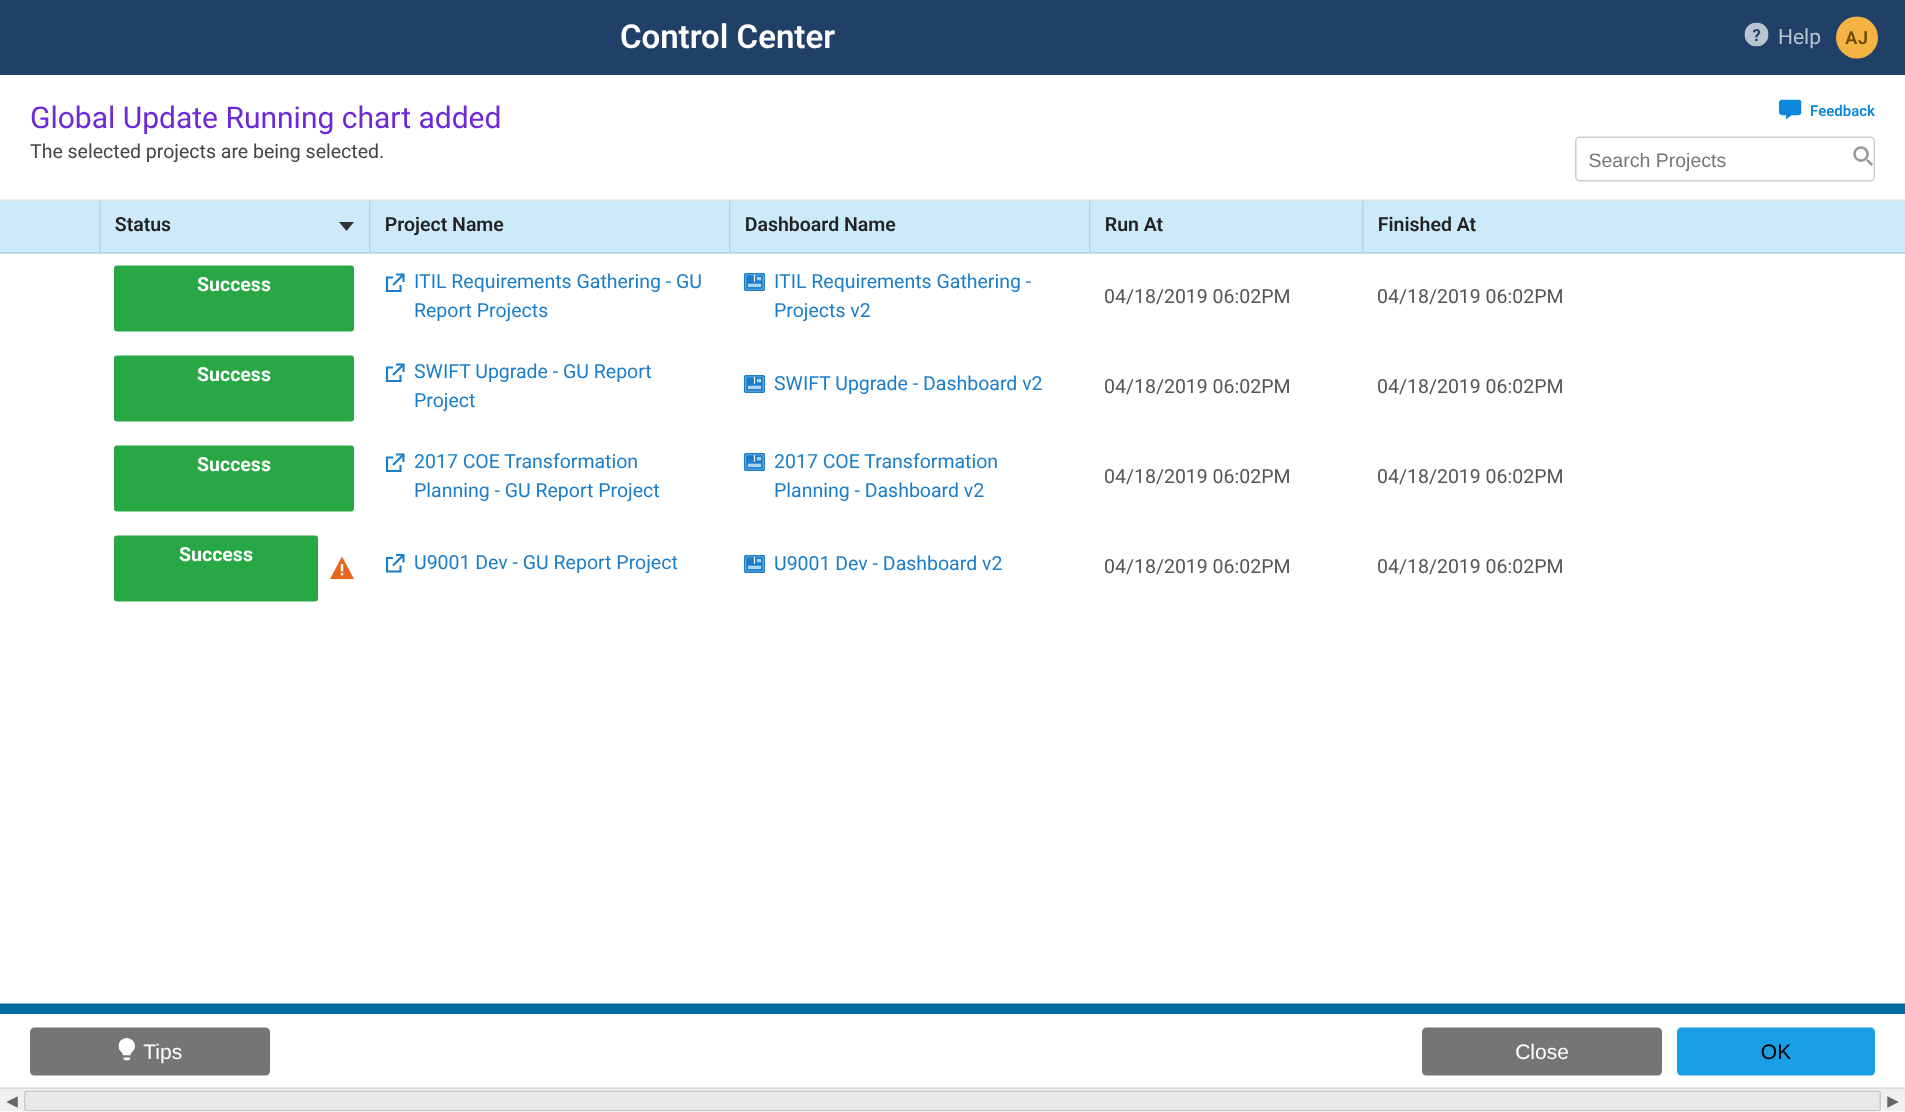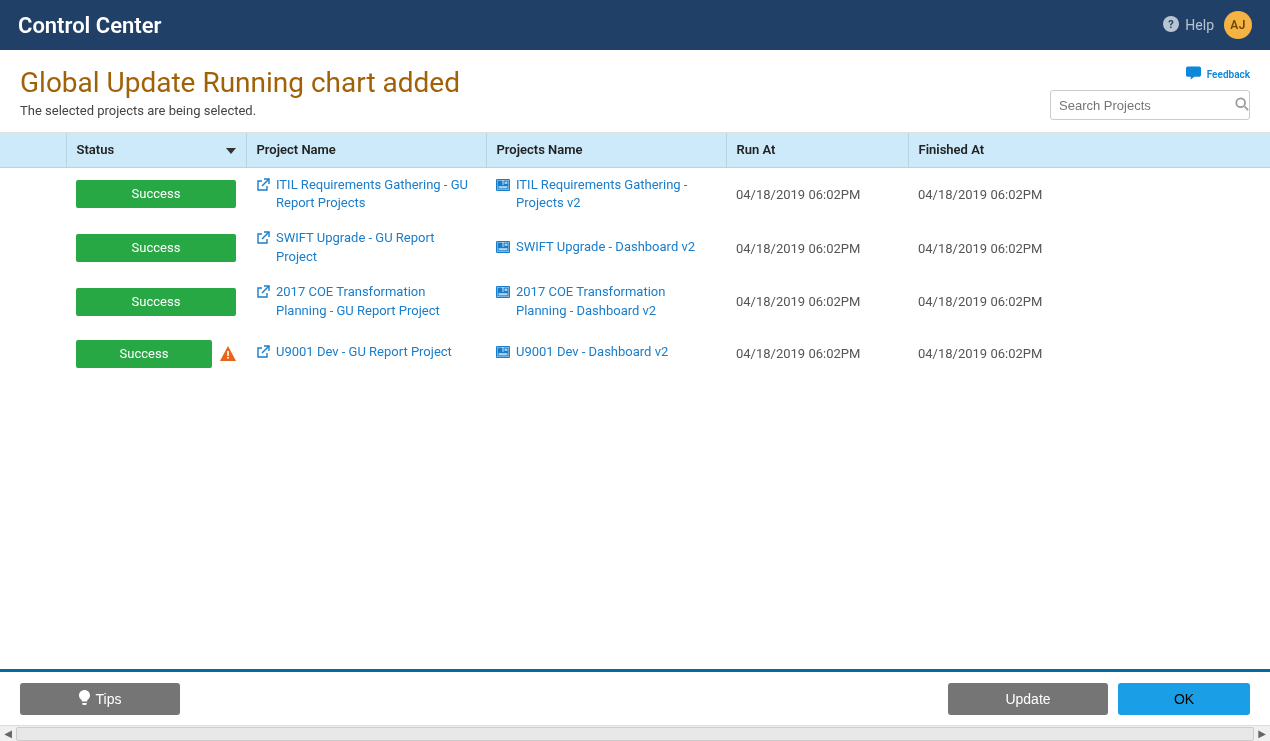--- a/index.html
+++ b/index.html
@@ -12,37 +12,37 @@
     height: 50px;
     display: flex;
     align-items: center;
     padding: 0 18px;
     color: #fff;
     flex-shrink: 0;
   }
   .navbar-left { display: flex; align-items: center; gap: 14px; width: 300px;}
   .hamburger-icon { display: inline-flex; }
   .brand { font-size: 22px; font-weight: 300; letter-spacing: .3px; }
-  .navbar-center { flex: 1; text-align: left; font-size: 22px; font-weight: 600;}
+  .navbar-center { flex: 1; text-align: center; font-size: 22px; font-weight: 600;}
   .navbar-right { display: flex; align-items: center; gap: 10px; color: #b8c4d1; justify-content: flex-end; width: 300px;}
   .help { display: flex; align-items: center; gap: 6px; font-size: 14px; cursor: pointer;}
   .avatar {
     width: 28px; height: 28px; border-radius: 50%;
     background: #f4b342; color: #6b4a00; font-size: 12px; font-weight: 600;
     display: flex; align-items: center; justify-content: center;
     letter-spacing: .5px;
   }
 
   
   .subheader {
     display: flex; align-items: flex-start; padding: 16px 20px 12px;
     border-bottom: 1px solid #e0e0e0;
   }
   .subheader-left { flex: 1; }
-  .page-title { font-size: 28px; font-weight: 400; color: #a16207; margin-bottom: 4px;}
+  .page-title { font-size: 20px; font-weight: 400; color: #6d28d9; margin-bottom: 4px;}
   .page-subtitle { font-size: 13px; color: #444; }
   .subheader-right { display: flex; flex-direction: column; align-items: flex-end; gap: 8px;}
   .feedback-link { color: #0d87d9; font-size: 10px; font-weight: 600; display: inline-flex; align-items: center; gap: 6px; cursor: pointer;}
   .search-box {
     display: flex; align-items: center;
     border: 1px solid #ccc; border-radius: 3px;
     background: #fff; padding: 0 8px; height: 30px; width: 200px;
   }
   .search-box input {
     border: none; outline: none; flex: 1; font-size: 13px; color: #737373;
@@ -66,33 +66,33 @@
   col.col-run { width: 182px;}
   col.col-finished { }
 
   tbody td {
     vertical-align: middle; padding: 8px 10px;
     font-size: 13px;
   }
   tbody tr { height: 50px; }
   .status-cell { display:flex; align-items:center; gap:8px;}
   .status-badge {
-    flex:1; background: #28a745; color: #fff; font-weight: 400;
-    text-align: center; height: 28px; line-height: 28px; border-radius: 2px;
+    flex:1; background: #28a745; color: #fff; font-weight: 700;
+    text-align: center; height: 44px; line-height: 28px; border-radius: 2px;
     font-size: 13px;
   }
   .warn-icon { color: #e8661b; display:inline-flex;}
   .link { color: #1a7dc9; cursor: pointer;}
   .cell-link { display: flex; align-items: flex-start; gap: 6px; line-height:1.45;}
   .cell-link .icn { flex-shrink:0; margin-top:2px; color:#1a7dc9;}
   .date-cell { color: #555;}
 
   
   .footer {
-    height: 56px; background: #fff; border-top: 3px solid #0369a1;
+    height: 56px; background: #fff; border-top: 7px solid #0369a1;
     display: flex; align-items: center;
     padding: 0 20px; gap: 10px; flex-shrink:0;
   }
   .footer-spacer { flex: 1; }
   .btn {
     height: 32px; border: none; border-radius: 3px;
     font-size: 14px; font-weight: 500; cursor: pointer;
     padding: 0 16px; display: inline-flex; align-items:center; justify-content:center; gap:6px;
   }
   .btn-gray { background: #757575; color: #fff; width: 160px;}
@@ -169,21 +169,21 @@
           <div class="th-inner">
             <span>Status</span>
             <span>
               <svg width="10" height="6" viewBox="0 0 10 6" fill="#333">
                   <path d="M0 0l5 6 5-6z"></path>
                 </svg>
             </span>
           </div>
         </th>
         <th><span>Project Name</span></th>
-        <th><span>Projects Name</span></th>
+        <th><span>Dashboard Name</span></th>
         <th><span>Run At</span></th>
         <th><span>Finished At</span></th>
       </tr>
     </thead>
     <tbody id="tbody">
         <tr>
           <td></td>
           <td>
             <div class="status-cell">
               <div class="status-badge">Success</div>
@@ -320,21 +320,21 @@
 <div class="footer">
   <button class="btn btn-gray">
     <span>
       <svg width="11" height="15" viewBox="0 0 11 15" fill="#fff">
           <path d="M5.5 0C2.5 0 0 2.4 0 5.4c0 1.9 1 3.5 2.4 4.4.3.2.4.5.4.9v.8h5.4v-.8c0-.4.1-.7.4-.9C9.9 8.9 11 7.3 11 5.4 11 2.4 8.5 0 5.5 0zM3.3 13h4.4v.7c0 .7-.6 1.3-1.3 1.3H4.6c-.7 0-1.3-.6-1.3-1.3V13z"></path>
         </svg>
     </span>
     <span>Tips</span>
   </button>
   <div class="footer-spacer"></div>
-  <button class="btn btn-gray2">Update</button>
+  <button class="btn btn-gray2">Close</button>
   <button class="btn btn-primary">OK</button>
 </div>
 
 <div class="hscroll-mimic">
   <span class="arrow">◀</span>
   <div class="track"></div>
   <span class="arrow">▶</span>
 </div>
 
 </body></html>

